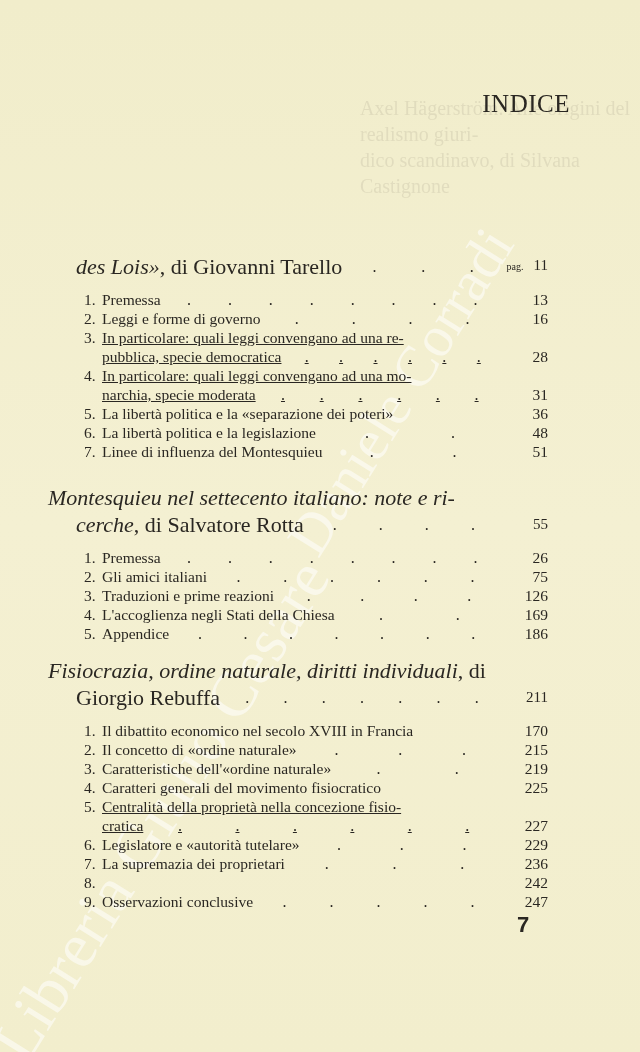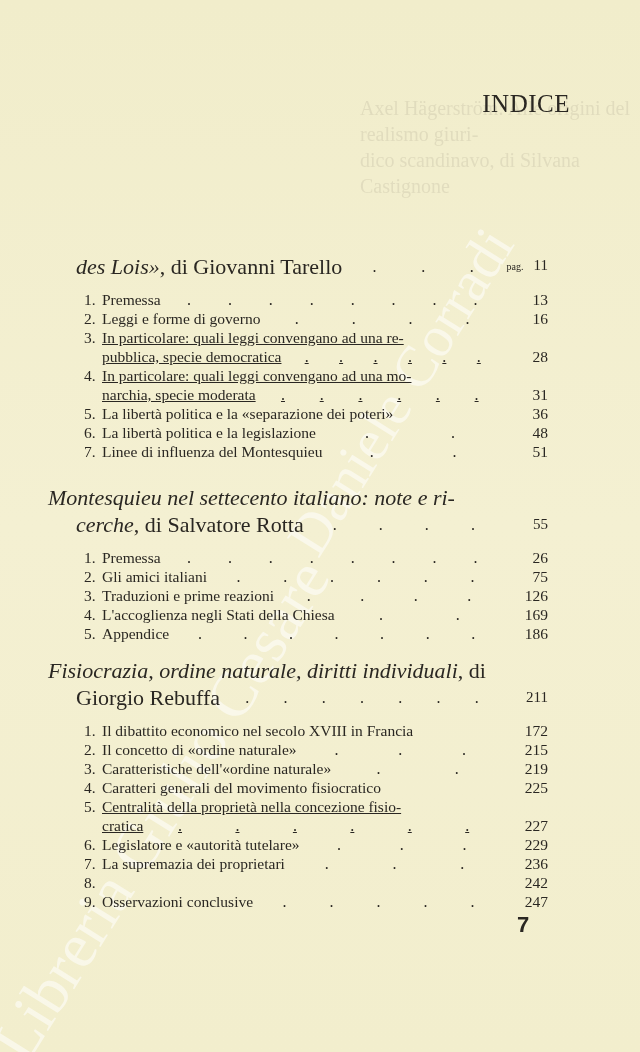--- a/index.html
+++ b/index.html
@@ -277,21 +277,21 @@
           <span class="pg"><span>211</span></span>
         </div>
       </div>
       <div class="items">
         <div class="item">
           <span class="num">1.</span>
           <div class="body">
             <span class="txt">Il dibattito economico nel secolo XVIII in Francia</span>
             <span class="dots"></span>
           </div>
-          <span class="pgn">172</span>
+          <span class="pgn">170</span>
         </div>
         <div class="item">
           <span class="num">2.</span>
           <div class="body">
             <span class="txt">Il concetto di «ordine naturale»</span>
             <span class="dots">
               <span>.</span>
               <span>.</span>
               <span>.</span>
             </span>

